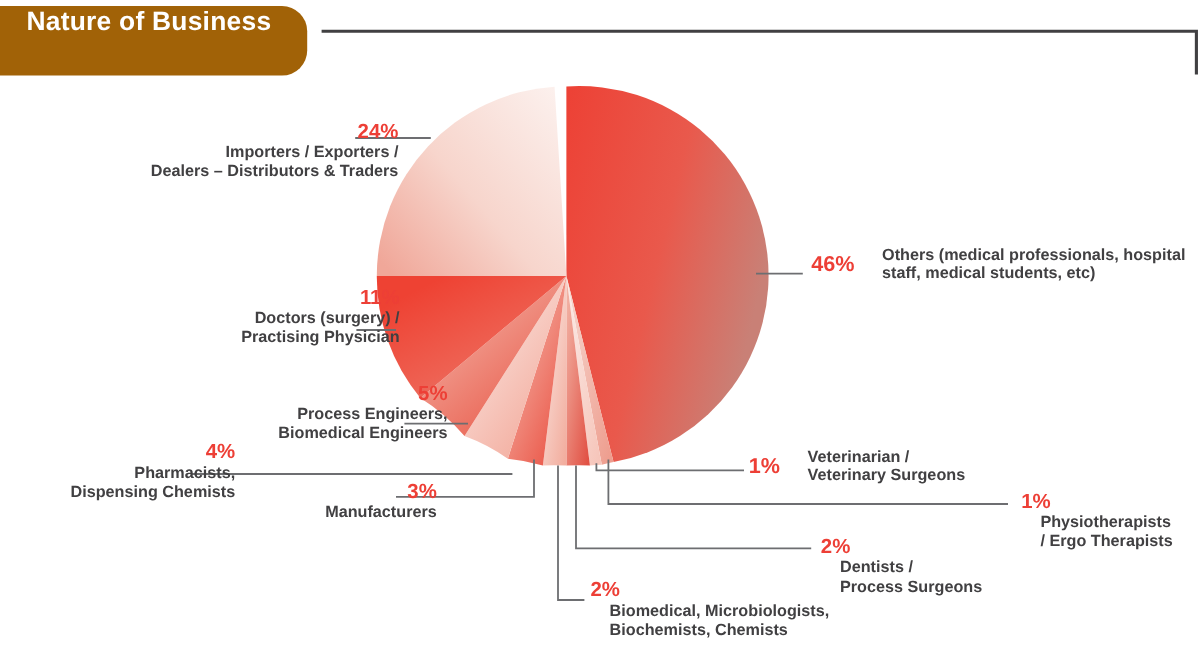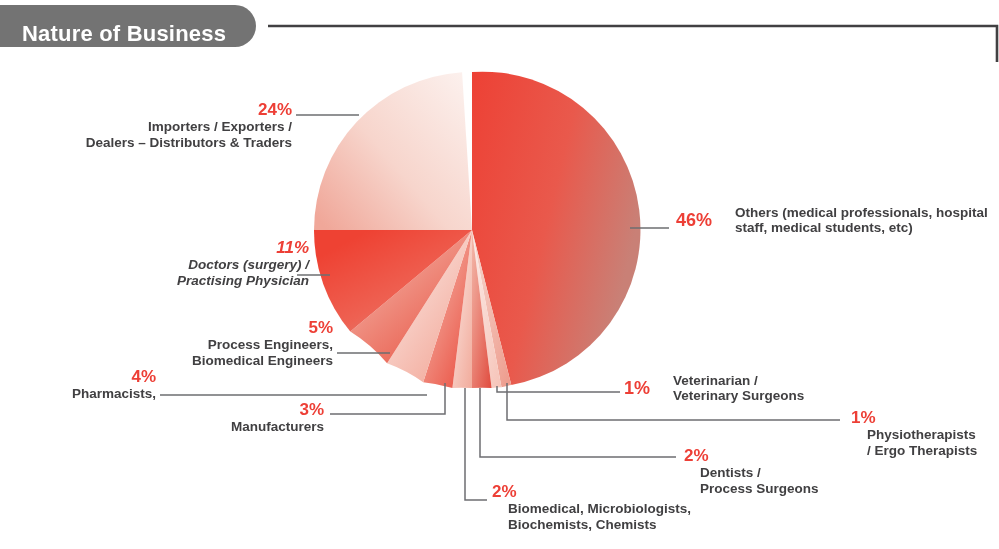--- a/index.html
+++ b/index.html
@@ -15,26 +15,26 @@
     font-family: "Liberation Sans", sans-serif;
     -webkit-font-smoothing: antialiased;
   }
 
   
   #title-pill {
     position: absolute;
     left: 0;
     top: 5px;
     height: 42px;
-    background: #737373;
+    background: #a16207;
     border-top-right-radius: 21px;
     border-bottom-right-radius: 21px;
-    padding: 0 30px 0 22px;
+    padding: 0 30px 16px 22px;
     display: flex;
-    align-items: flex-end;
+    align-items: flex-start;
     z-index: 4;
   }
   #title-pill span {
     color: #ffffff;
     font-size: 22px;
     font-weight: bold;
     letter-spacing: 0.2px;
     white-space: nowrap;
   }
 
@@ -61,21 +61,21 @@
     white-space: nowrap;
   }
   .lbl {
     color: #414042;
     font-weight: bold;
     font-size: 13.5px;
     white-space: nowrap;
     margin-left: 16px;
   }
   .stack { display: block; }
-  .ta-right { text-align: right; }
+  .ta-right { text-align: right; padding-left: 40px; }
   .ta-left  { text-align: left; }
 
   
   .inline-row {
     display: flex;
     align-items: center;
     gap: 7px;
   }
   .inline-row .pct { font-size: 18px; }
 </style>
@@ -190,35 +190,36 @@
     <span class="stack">staff, medical students, etc)</span>
   </span>
 </div>
 
 <div class="callout ta-right" style="left:0px; top:100px; width:292px;">
   <span class="pct stack">24%</span>
   <span class="lbl stack">Importers / Exporters /</span>
   <span class="lbl stack">Dealers – Distributors &amp; Traders</span>
 </div>
 
-<div class="callout ta-right" style="left:16px; top:238px; width:293px;font-style:italic;">
+<div class="callout ta-right" style="left:0px; top:238px; width:293px;">
   <span class="pct stack">11%</span>
   <span class="lbl stack">Doctors (surgery) /</span>
   <span class="lbl stack">Practising Physician</span>
 </div>
 
 <div class="callout ta-right" style="left:0px; top:318px; width:333px;">
   <span class="pct stack">5%</span>
   <span class="lbl stack">Process Engineers,</span>
   <span class="lbl stack">Biomedical Engineers</span>
 </div>
 
 <div class="callout ta-right" style="left:0px; top:367px; width:156px;">
   <span class="pct stack">4%</span>
   <span class="lbl stack">Pharmacists,</span>
+  <span class="lbl stack">Dispensing Chemists</span>
 </div>
 
 <div class="callout ta-right" style="left:0px; top:400px; width:324px;">
   <span class="pct stack">3%</span>
   <span class="lbl stack">Manufacturers</span>
 </div>
 
 <div class="callout ta-left" style="left:492px; top:482px;">
   <span class="pct stack">2%</span>
   <span class="lbl stack">Biomedical, Microbiologists,</span>

